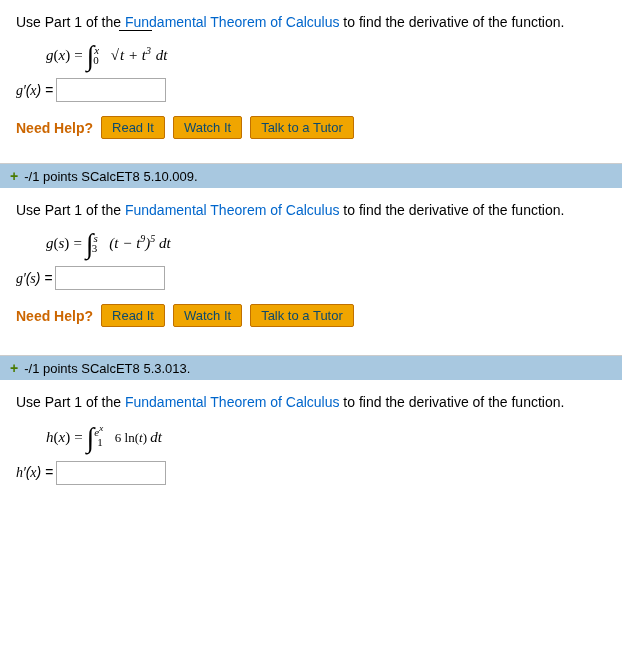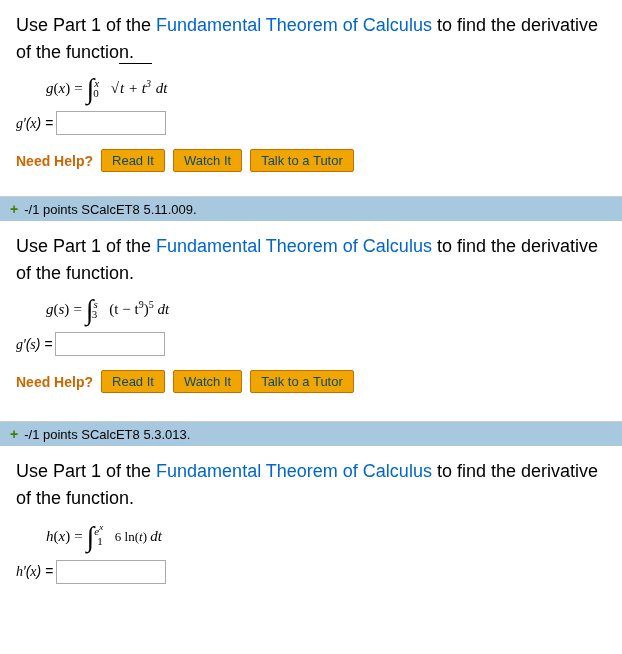--- a/index.html
+++ b/index.html
@@ -38,21 +38,21 @@
 
     .points-text {
       color: #000;
     }
 
     .section-body {
       padding: 12px 16px 20px 16px;
     }
 
     .problem-text {
-      font-size: 18px;
+      font-size: 14px;
       line-height: 1.5;
       margin-bottom: 10px;
     }
 
     .link-blue {
       color: #0066cc;
       text-decoration: none;
     }
 
     .math-block {
@@ -135,32 +135,32 @@
     <span class="need-help-label">Need Help?</span>
     <button class="btn-help">Read It</button>
     <button class="btn-help">Watch It</button>
     <button class="btn-help">Talk to a Tutor</button>
   </div>
 </div>
 
 <div class="problem-section">
   <div class="section-header">
     <span class="plus-icon">+</span>
-    <span class="points-text">-/1 points  SCalcET8 5.11.009.</span>
+    <span class="points-text">-/1 points  SCalcET8 5.10.009.</span>
   </div>
   <div class="section-body">
     <p class="problem-text">
       <span>Use Part 1 of the </span><a class="link-blue" href="#">Fundamental Theorem of Calculus</a><span> to find the derivative of the function.</span>
     </p>
 
     <div class="math-block">
       <span style="font-style:italic; font-family:'Times New Roman',serif; font-size:15px;">g</span><span style="font-family:'Times New Roman',serif; font-size:15px;">(</span><span style="font-style:italic; font-family:'Times New Roman',serif; font-size:15px;">s</span><span style="font-family:'Times New Roman',serif; font-size:15px;">)</span>
       <span style="font-family:'Times New Roman',serif; font-size:15px;"> = </span>
       <span style="font-size:28px; font-family:'Times New Roman',serif; line-height:0.9; vertical-align:middle;">∫</span><span style="font-size:11px; vertical-align:super; font-style:italic; font-family:'Times New Roman',serif;">s</span><span style="font-size:11px; vertical-align:sub; font-family:'Times New Roman',serif; position:relative; left:-6px;">3</span>
-      <span style="font-family:'Times New Roman',serif; font-size:15px; margin-left:2px;">
+      <span style="font-family:'Times New Roman',serif; font-size:15px; font-style:italic; margin-left:2px;">
         (t − t<sup>9</sup>)<sup>5</sup>
       </span>
       <span style="font-style:italic; font-family:'Times New Roman',serif; font-size:15px;">dt</span>
     </div>
 
     <div class="answer-row">
       <span class="answer-label"><span style="font-style:italic; font-family:'Times New Roman',serif;">g</span>′(<span style="font-style:italic; font-family:'Times New Roman',serif;">s</span>) =</span>
       <input class="answer-input" type="text" style="">
     </div>
 

